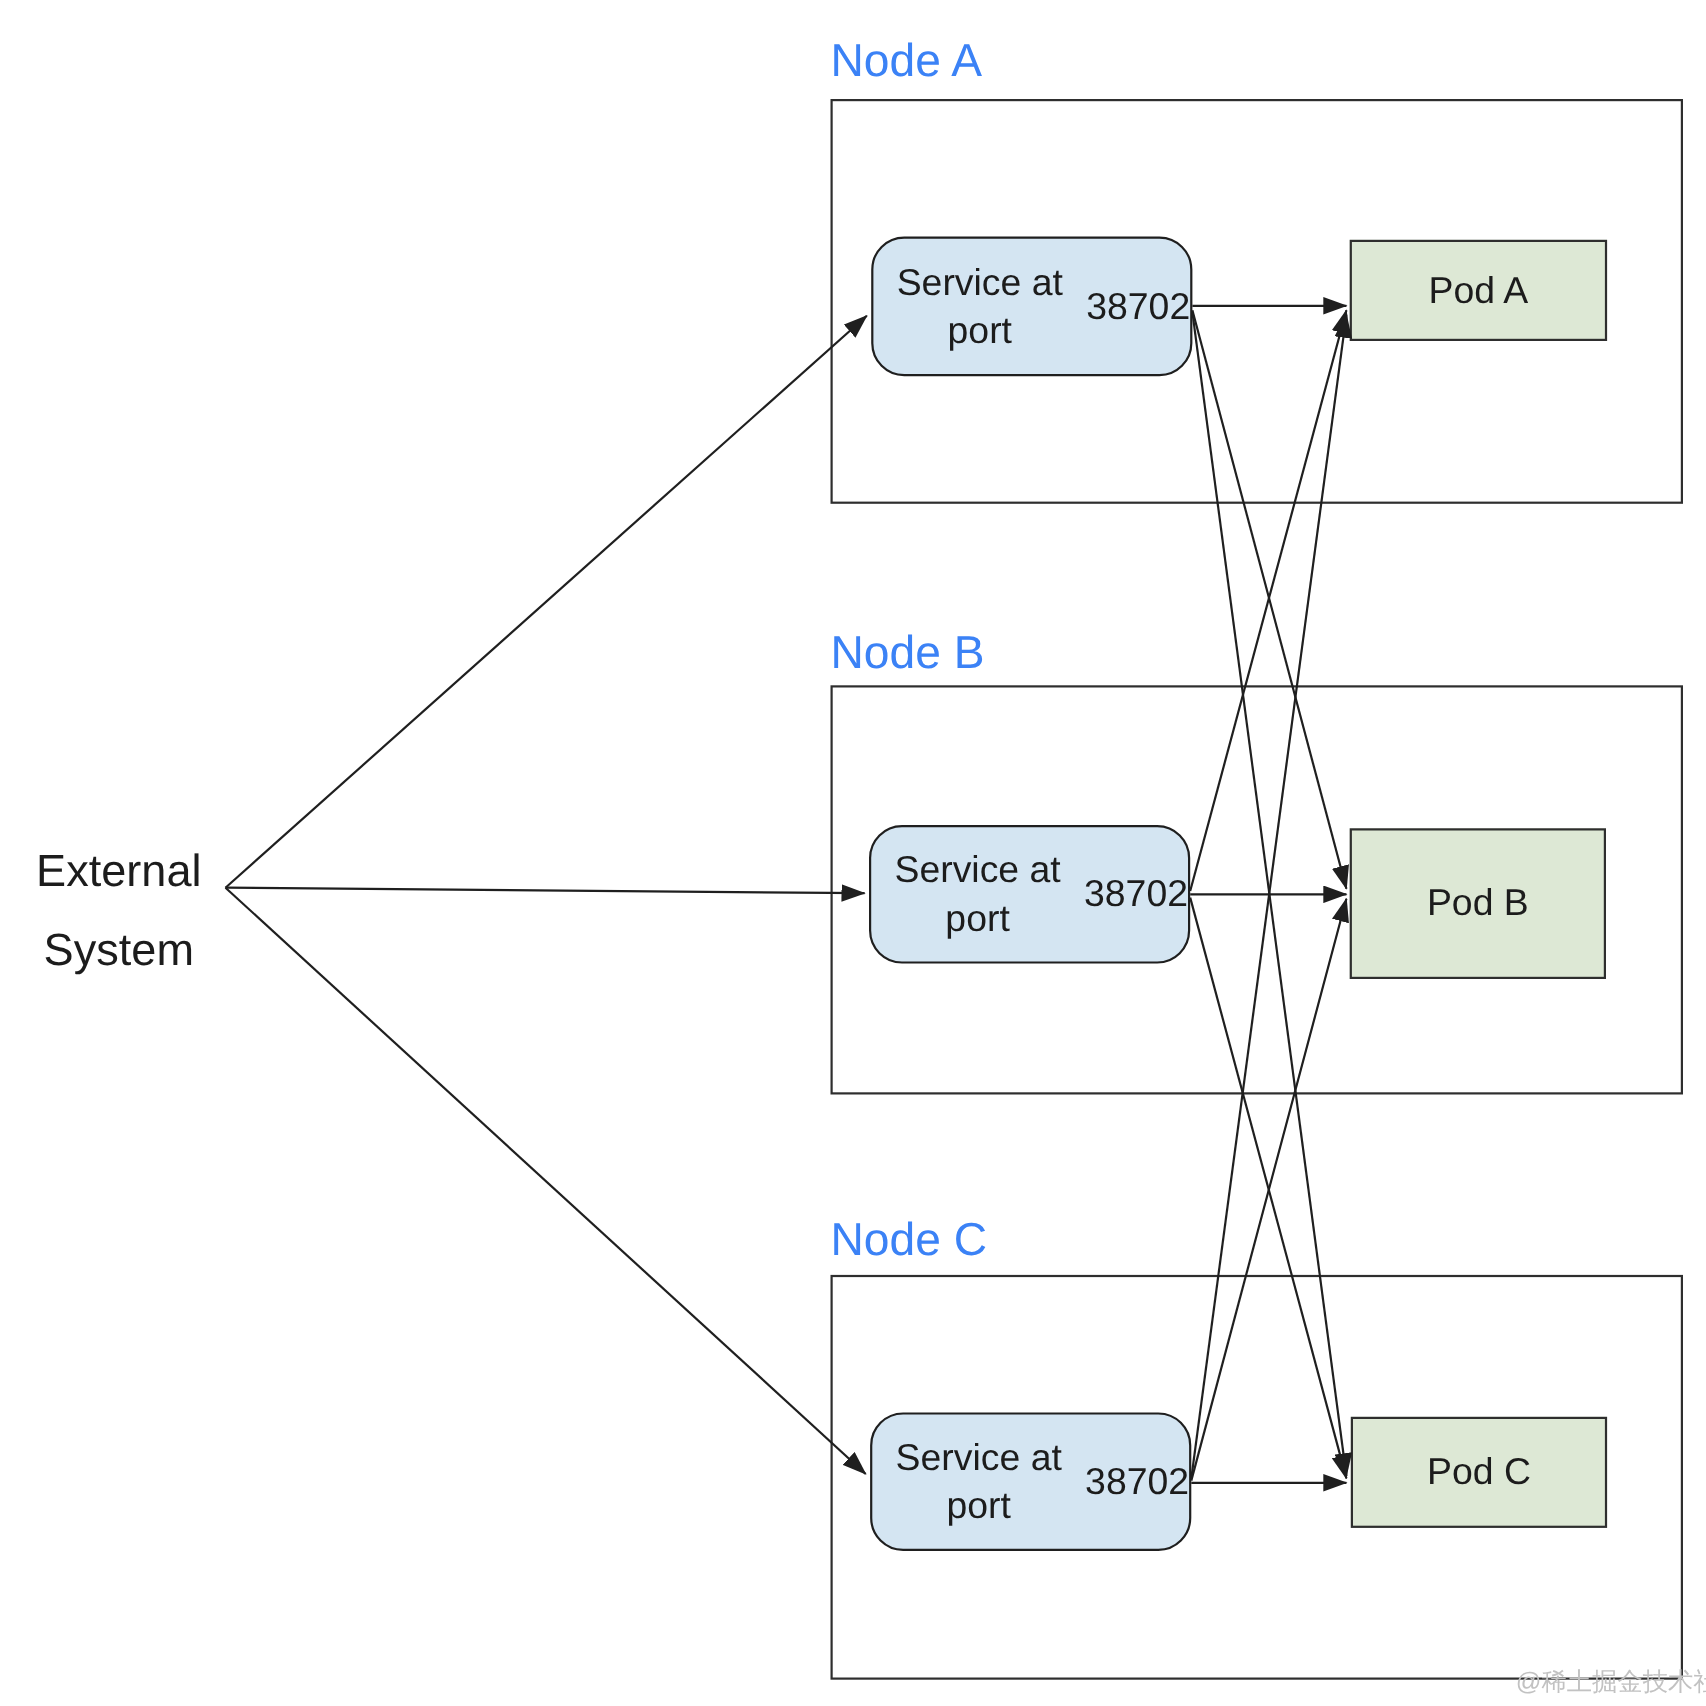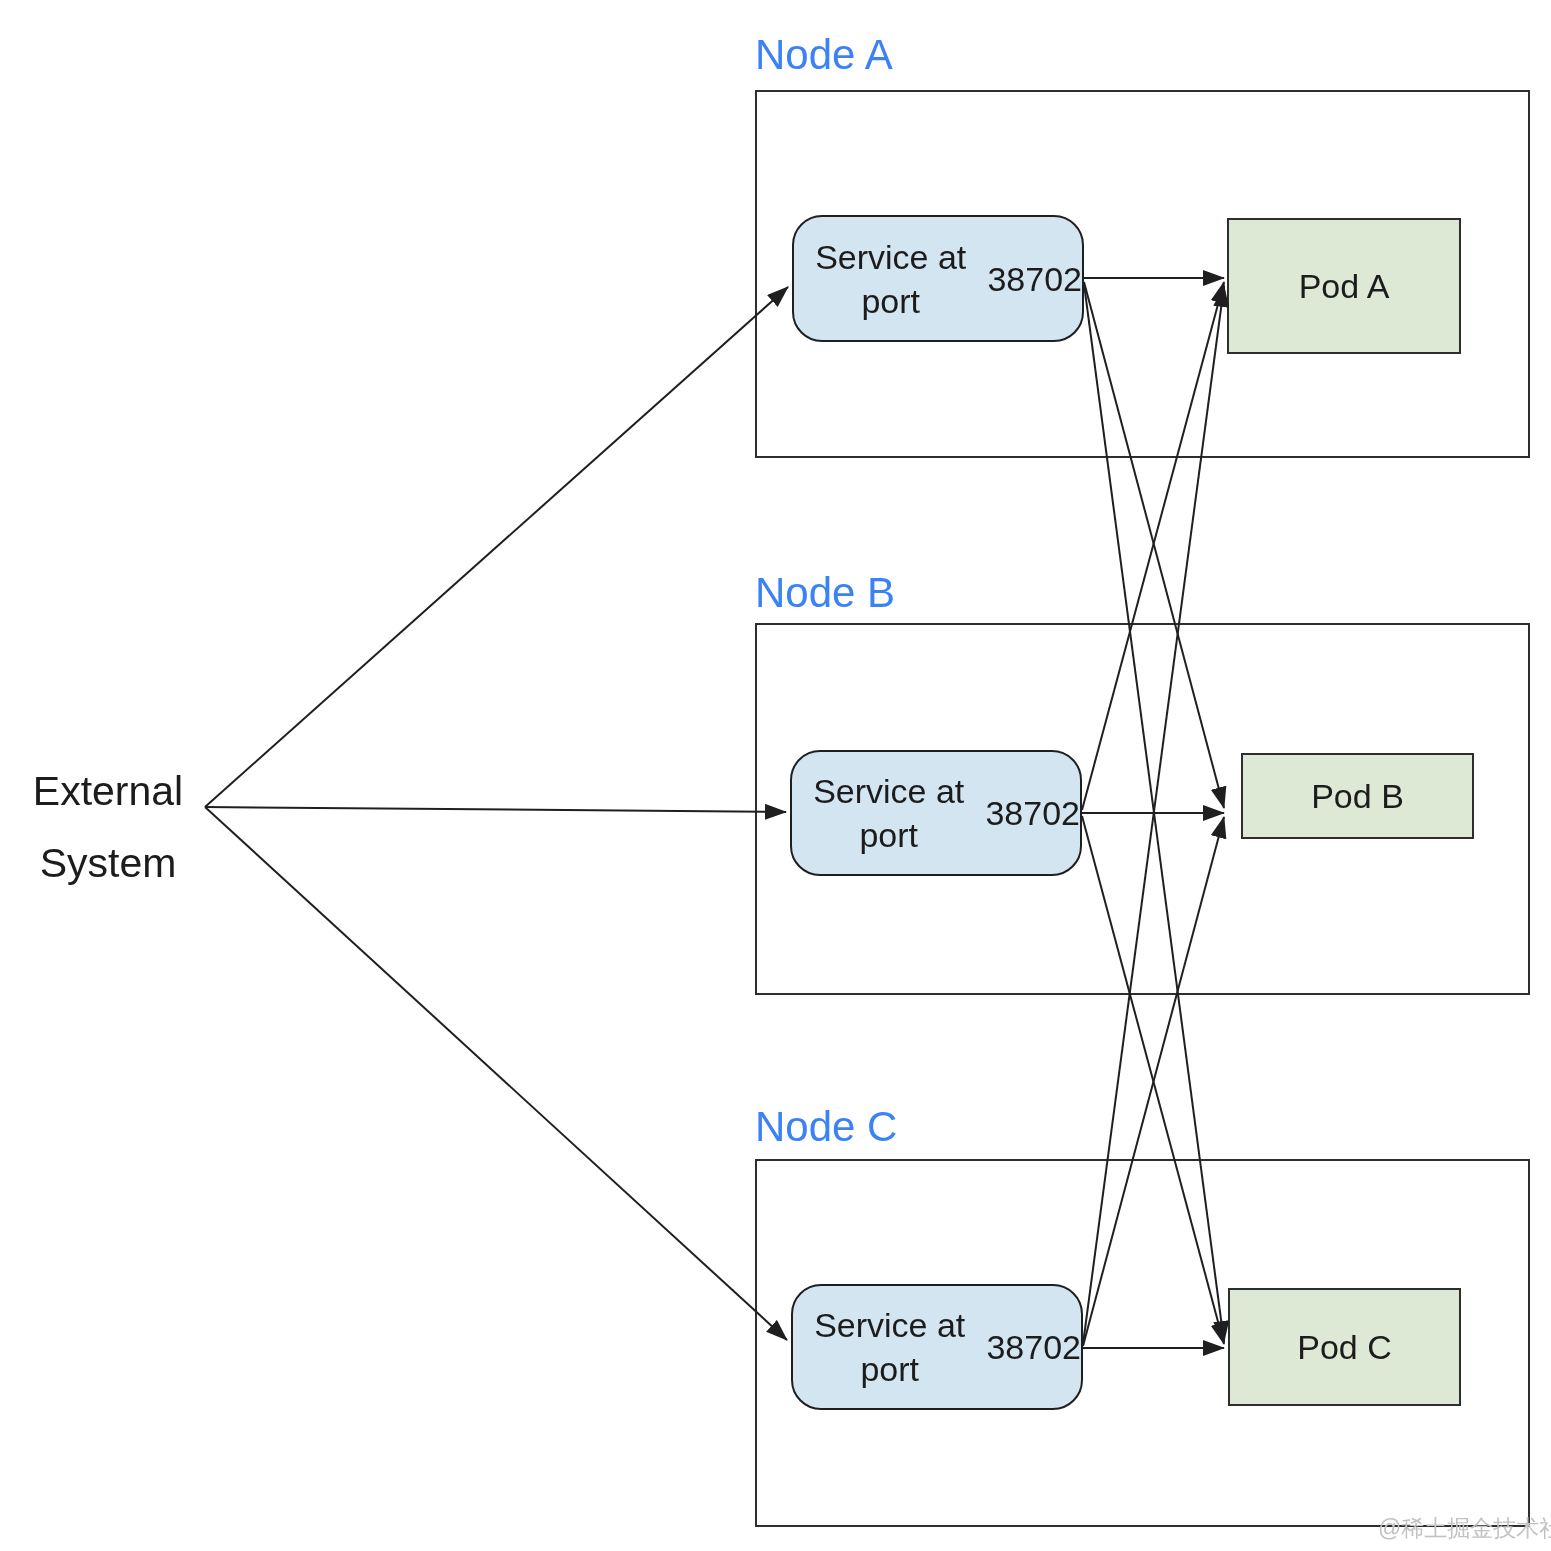--- a/index.html
+++ b/index.html
@@ -85,41 +85,41 @@
 <div id="canvas">
 
   <div class="ext-label">External System</div>
 
   <div class="node-title" style="left:755px; top:30px;">Node A</div>
   <div class="node-box" style="left:755px; top:90px; width:775px; height:368px;"></div>
   <div class="service-box" style="left:792px; top:215px; width:292px; height:127px;">
     <span>Service at port</span>
     <span>38702</span>
   </div>
-  <div class="pod-box" style="left:1227px; top:218px; width:234px; height:136px;">
+  <div class="pod-box" style="left:1227px; top:218px; width:234px; height:92px;">
     <span>Pod A</span>
   </div>
 
   <div class="node-title" style="left:755px; top:568px;">Node B</div>
   <div class="node-box" style="left:755px; top:623px; width:775px; height:372px;"></div>
   <div class="service-box" style="left:790px; top:750px; width:292px; height:126px;">
     <span>Service at port</span>
     <span>38702</span>
   </div>
-  <div class="pod-box" style="left:1227px; top:753px; width:233px; height:86px;margin-left:14px;">
+  <div class="pod-box" style="left:1227px; top:753px; width:233px; height:137px;">
     <span>Pod B</span>
   </div>
 
   <div class="node-title" style="left:755px; top:1102px;">Node C</div>
   <div class="node-box" style="left:755px; top:1159px; width:775px; height:368px;"></div>
   <div class="service-box" style="left:791px; top:1284px; width:292px; height:126px;">
     <span>Service at port</span>
     <span>38702</span>
   </div>
-  <div class="pod-box" style="left:1228px; top:1288px; width:233px; height:118px;">
+  <div class="pod-box" style="left:1228px; top:1288px; width:233px; height:101px;">
     <span>Pod C</span>
   </div>
 
   <svg id="wires" width="1551" height="1551" viewBox="0 0 1551 1551">
     <defs>
       <marker id="arr" viewBox="0 0 22 16" markerWidth="22" markerHeight="16" refX="21" refY="8" orient="auto" markerUnits="userSpaceOnUse">
         <path d="M0,0 L22,8 L0,16 Z" fill="#1f1f1f"></path>
       </marker>
     </defs>
     <g stroke="#1f1f1f" stroke-width="2" fill="none">

